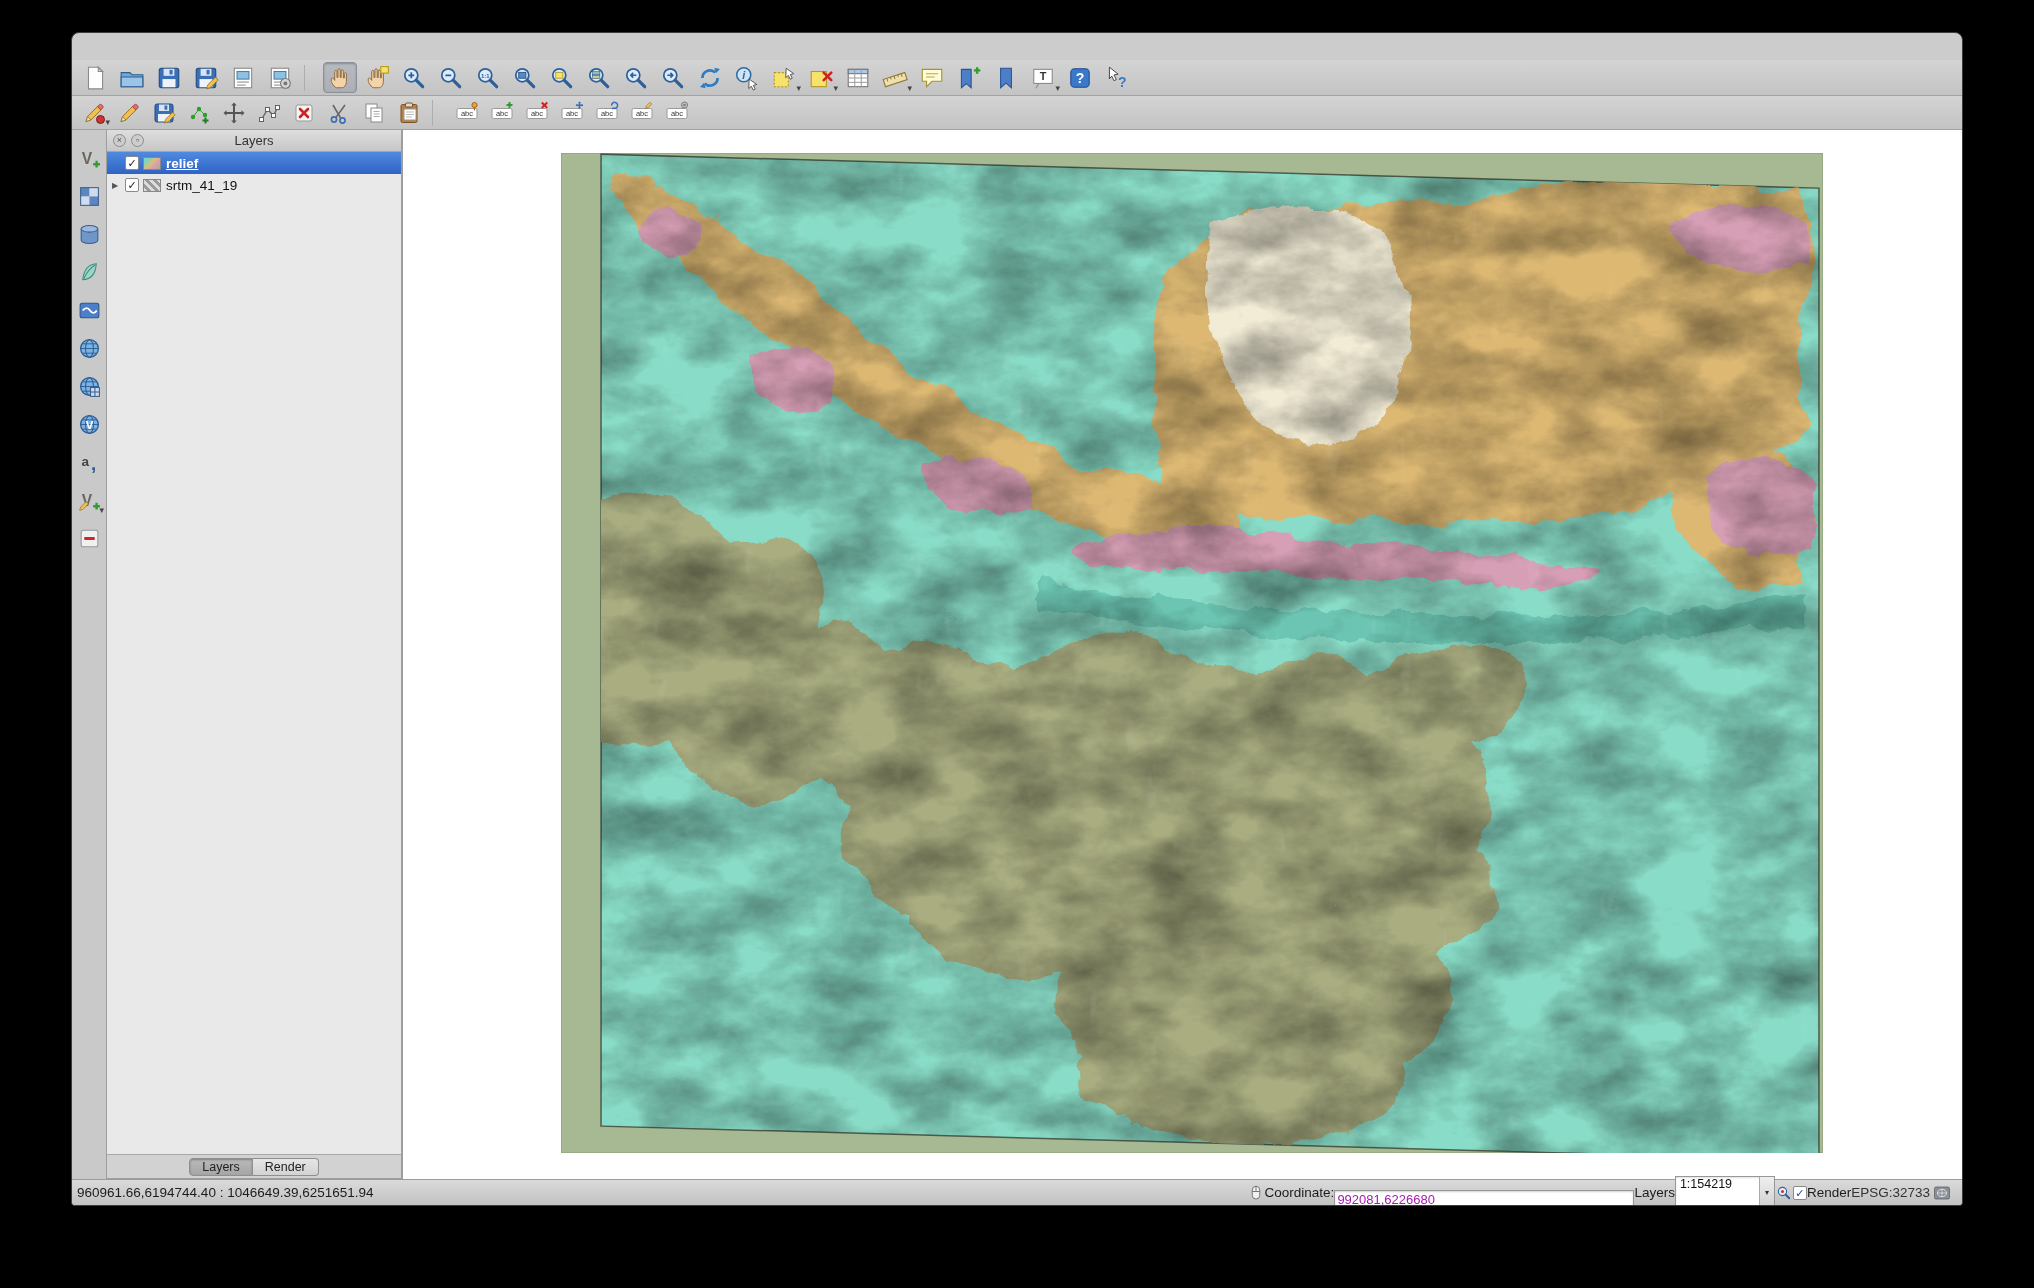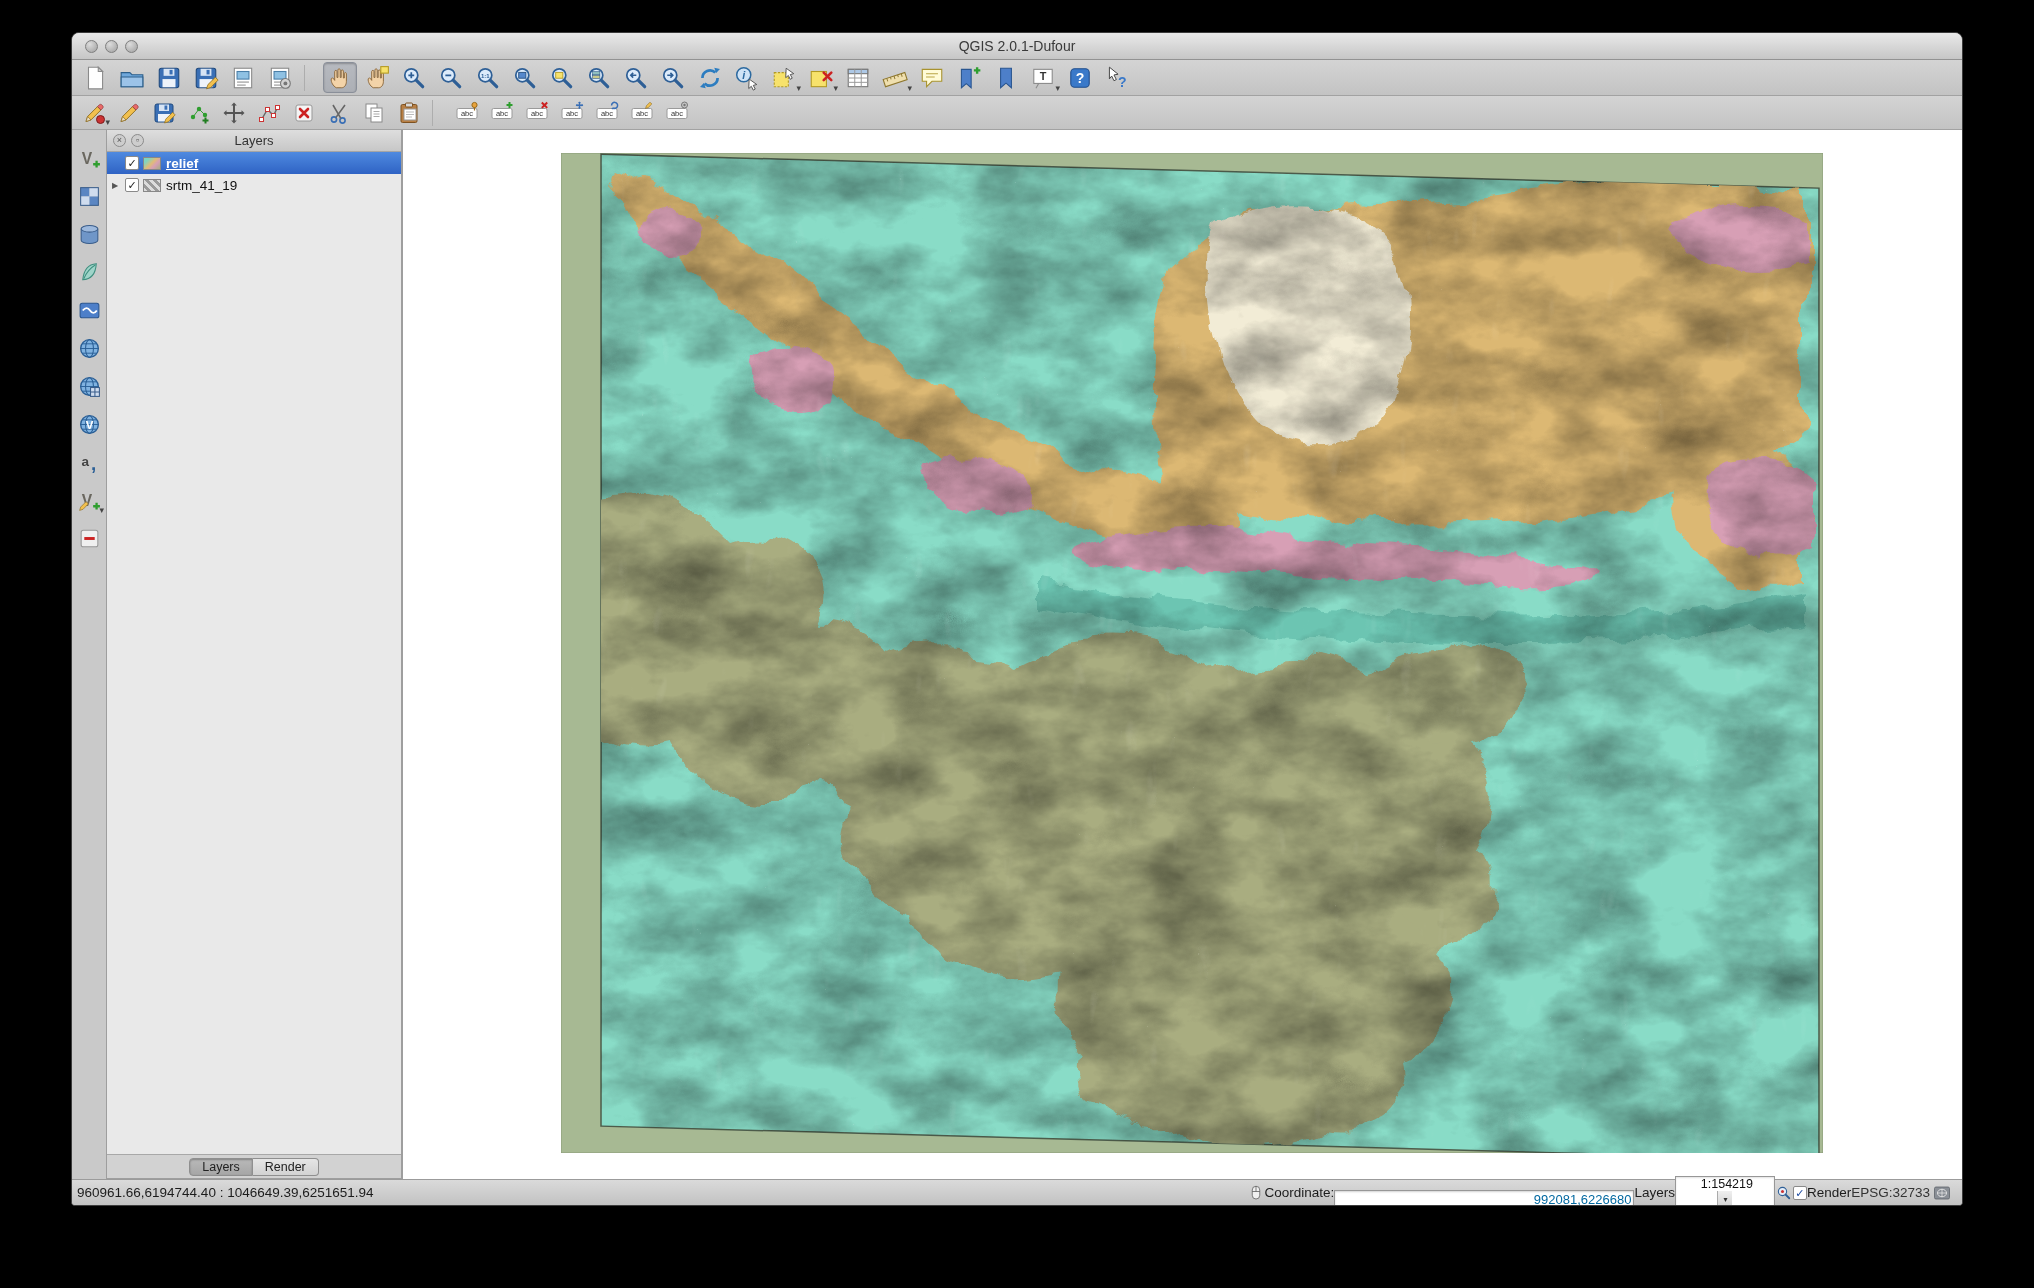--- a/index.html
+++ b/index.html
@@ -67,24 +67,24 @@
   
   .map-area{position:absolute;left:330px;top:97px;right:0;bottom:26px;background:#ffffff;border-left:1px solid #9e9e9e;}
   .map-svg-wrap{position:absolute;left:158px;top:23px;width:1262px;height:1000px;}
 
   
   .status-bar{position:absolute;left:0;right:0;bottom:0;height:26px;
     background:linear-gradient(#dadada,#c2c2c2);border-top:1px solid #9b9b9b;font-size:13.5px;color:#1c1c1c;}
   .sb-extents{position:absolute;left:5px;top:0;line-height:25px;}
   .sb-right{position:absolute;right:8px;top:0;height:25px;display:flex;align-items:center;gap:0;}
   .sb-ico{width:18px;height:18px;}
-  .sb-input{width:300px;height:19px;border:1px solid #979797;background:#fff;text-align:right;font-size:13px;
-    box-shadow:inset 0 1px 2px rgba(0,0,0,.18);color:#0369a1;padding:0 2px;font-family:"Liberation Sans","DejaVu Sans",sans-serif;margin-top:13px;}
-  .sb-combo{width:100px;height:34px;border:1px solid #979797;background:#fff;display:flex;align-items:center;
-    box-shadow:inset 0 1px 2px rgba(0,0,0,.12);flex-direction:column;}
+  .sb-input{width:300px;height:19px;border:1px solid #979797;background:#fff;text-align:left;font-size:13px;
+    box-shadow:inset 0 1px 2px rgba(0,0,0,.18);color:#a21caf;padding:0 2px;font-family:"Liberation Sans","DejaVu Sans",sans-serif;margin-top:13px;}
+  .sb-combo{width:100px;height:34px;border:1px solid #979797;background:#fff;display:flex;align-items:flex-start;
+    box-shadow:inset 0 1px 2px rgba(0,0,0,.12);}
   .sb-combo .val{flex:1;font-size:12.5px;padding-left:4px;color:#111;}
   .sb-combo .arrow{width:15px;height:100%;background:linear-gradient(#efefef,#cfcfcf);border-left:1px solid #aaa;
     font-size:8px;display:flex;align-items:center;justify-content:center;color:#333;}
   .sb-cb{width:14px;height:14px;background:#fff;border:1px solid #8a8a8a;border-radius:2px;
     font-size:11px;line-height:12px;text-align:center;color:#1a48a0;}
   .sb-crs-btn{width:24px;height:20px;display:flex;align-items:center;justify-content:center;}
   .hidden-defs{position:absolute;width:0;height:0;overflow:hidden;}
 </style>
 </head>
 <body>
@@ -370,26 +370,20 @@
     <symbol id="sym-crs-badge" viewBox="0 0 24 24">
         <rect x="2" y="4" width="20" height="16" rx="2" fill="#8a8f96" stroke="#5a5f66"></rect>
         <ellipse cx="12" cy="12" rx="6" ry="5" fill="none" stroke="#e8e8e8" stroke-width="1.2"></ellipse>
         <path d="M6 12h12M12 7v10" stroke="#e8e8e8" stroke-width="1"></path>
       </symbol>
   </defs>
 </svg>
 
 <div class="window">
 
-  <div class="titlebar">
-    <span class="tl c"></span>
-    <span class="tl m"></span>
-    <span class="tl z"></span>
-    <div class="title">QGIS 2.0.1-Dufour</div>
-  </div>
 
   <div class="toolbar tb-row1">
       <div class="tb-btn">
         <svg class="tbi" viewBox="0 0 24 24">
           <use href="#sym-file"></use>
         </svg>
       </div>
       <div class="tb-btn">
         <svg class="tbi" viewBox="0 0 24 24">
           <use href="#sym-folder"></use>

